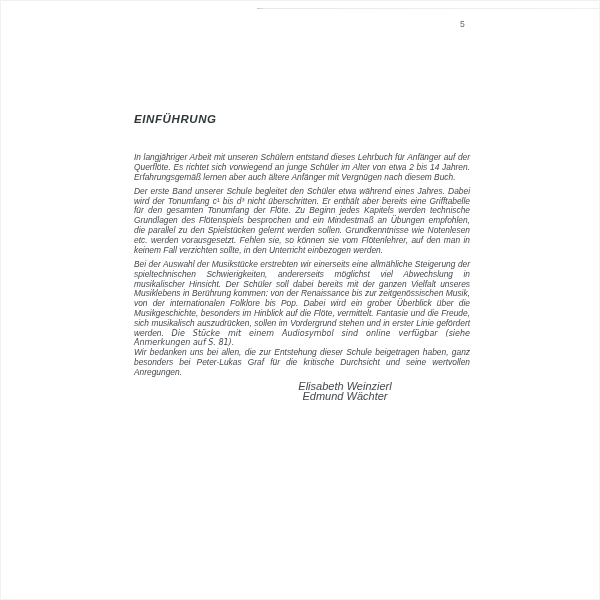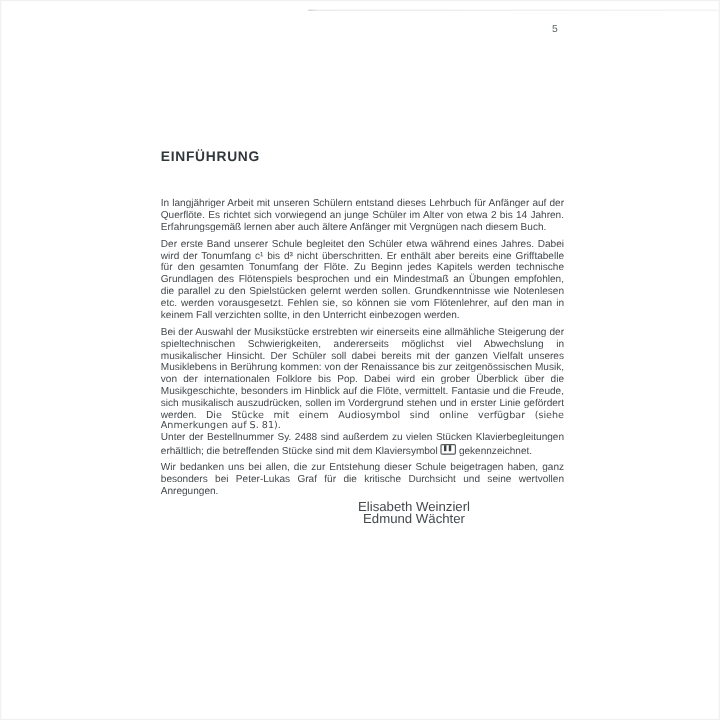--- a/index.html
+++ b/index.html
@@ -25,23 +25,24 @@
 
   .page-number {
     position:absolute;
     top:18px; left:459px;
     font-size:8.6px;
     color:#63686b;
   }
 
   .content {
     position:absolute;
-    left:133px; top:124px;
+    left:133px; top:112px;
     width:336px;
     color:#44494d;
+    font-style:italic;
   }
 
   h1.heading {
     margin:0 0 28px 0;
     font-size:11.5px;
     font-weight:bold;
     letter-spacing:.6px;
     color:#31383b;
   }
 
@@ -102,25 +103,20 @@
 
     <p class="body-par">In langjähriger Arbeit mit unseren Schülern entstand dieses Lehrbuch für Anfänger auf der Querflöte. Es richtet sich vorwiegend an junge Schüler im Alter von etwa 2 bis 14 Jahren. Erfahrungsgemäß lernen aber auch ältere Anfänger mit Vergnügen nach diesem Buch.</p>
 
     <p class="body-par">Der erste Band unserer Schule begleitet den Schüler etwa während eines Jahres. Dabei wird der Tonumfang c¹ bis d³ nicht überschritten. Er enthält aber bereits eine Grifftabelle für den gesamten Tonumfang der Flöte. Zu Beginn jedes Kapitels werden technische Grundlagen des Flötenspiels besprochen und ein Mindestmaß an Übungen empfohlen, die parallel zu den Spielstücken gelernt werden sollen. Grundkenntnisse wie Notenlesen etc. werden vorausgesetzt. Fehlen sie, so können sie vom Flötenlehrer, auf den man in keinem Fall verzichten sollte, in den Unterricht einbezogen werden.</p>
 
     <p class="body-par no-gap">
       <span>Bei der Auswahl der Musikstücke erstrebten wir einerseits eine allmähliche Steigerung der spieltechnischen Schwierigkeiten, andererseits möglichst viel Abwechslung in musikalischer Hinsicht. Der Schüler soll dabei bereits mit der ganzen Vielfalt unseres Musiklebens in Berührung kommen: von der Renaissance bis zur zeitgenössischen Musik, von der internationalen Folklore bis Pop. Dabei wird ein grober Überblick über die Musikgeschichte, besonders im Hinblick auf die Flöte, vermittelt. Fantasie und die Freude, sich musikalisch auszudrücken, sollen im Vordergrund stehen und in erster Linie gefördert werden.</span>
       <span class="alt-type">Die Stücke mit einem Audiosymbol sind online verfügbar (siehe Anmerkungen auf S. 81).</span>
     </p>
 
-    <p class="body-par">
-      <span>Unter der Bestellnummer Sy. 2488 sind außerdem zu vielen Stücken Klavierbegleitungen erhältlich; die betreffenden Stücke sind mit dem Klaviersymbol</span>
-      <span class="piano"><i class="k1"></i><i class="k2"></i></span>
-      <span>gekennzeichnet.</span>
-    </p>
 
     <p class="body-par">Wir bedanken uns bei allen, die zur Entstehung dieser Schule beigetragen haben, ganz besonders bei Peter-Lukas Graf für die kritische Durchsicht und seine wertvollen Anregungen.</p>
 
     <div class="signatures">
       <div>Elisabeth Weinzierl</div>
       <div>Edmund Wächter</div>
     </div>
 
   </div>
 </div>

